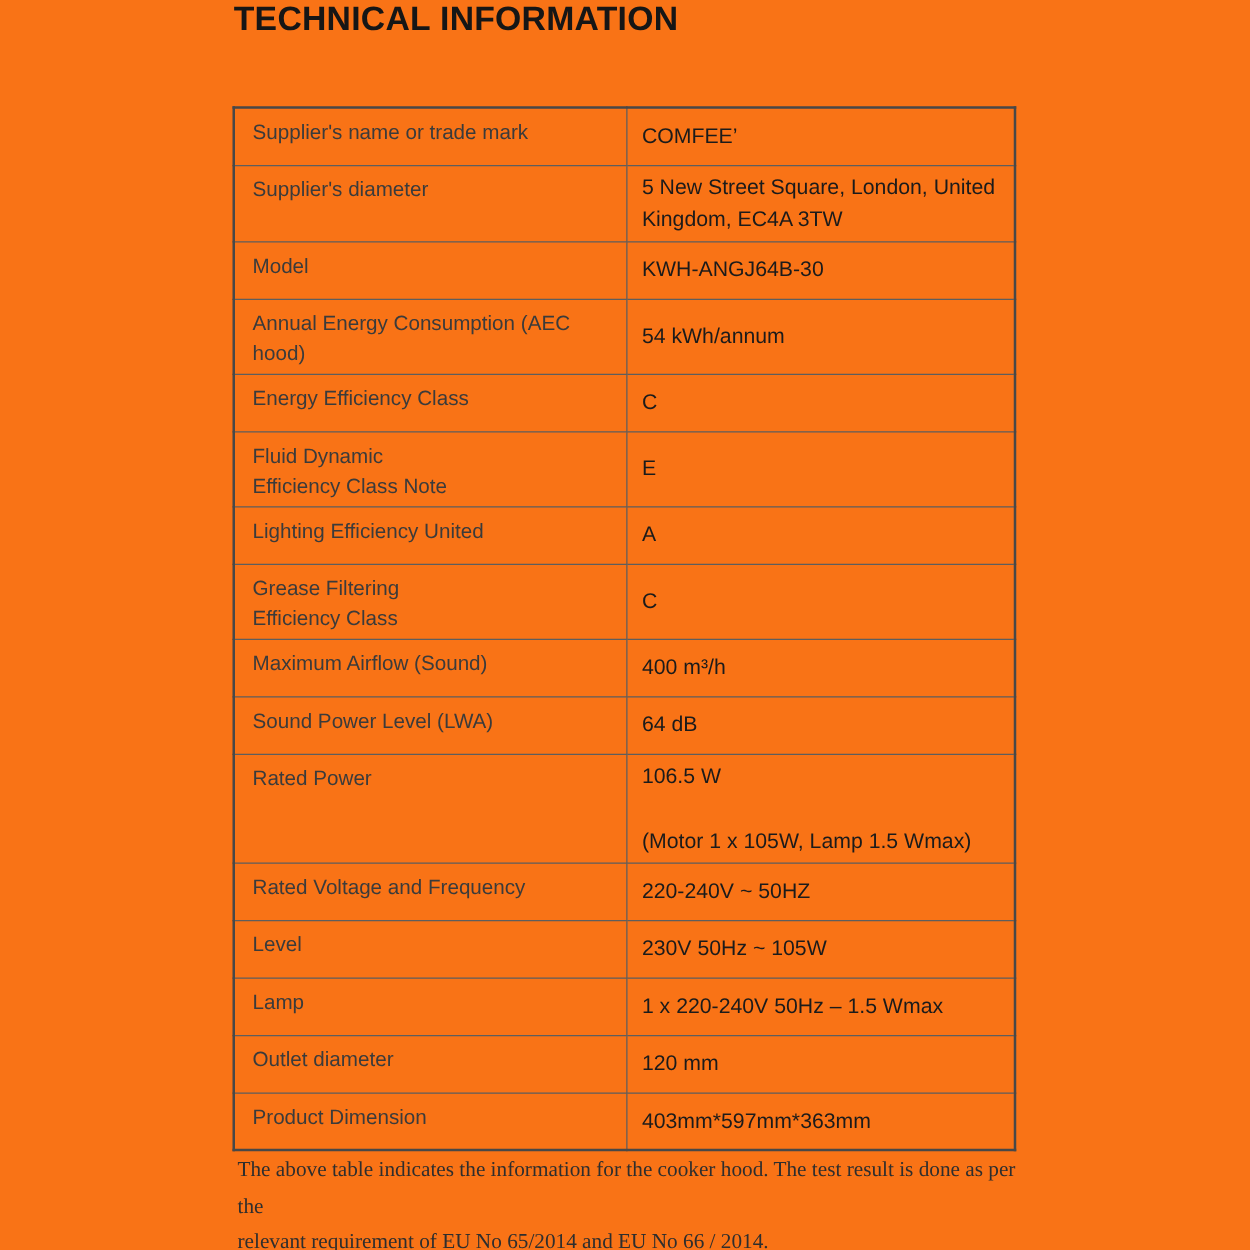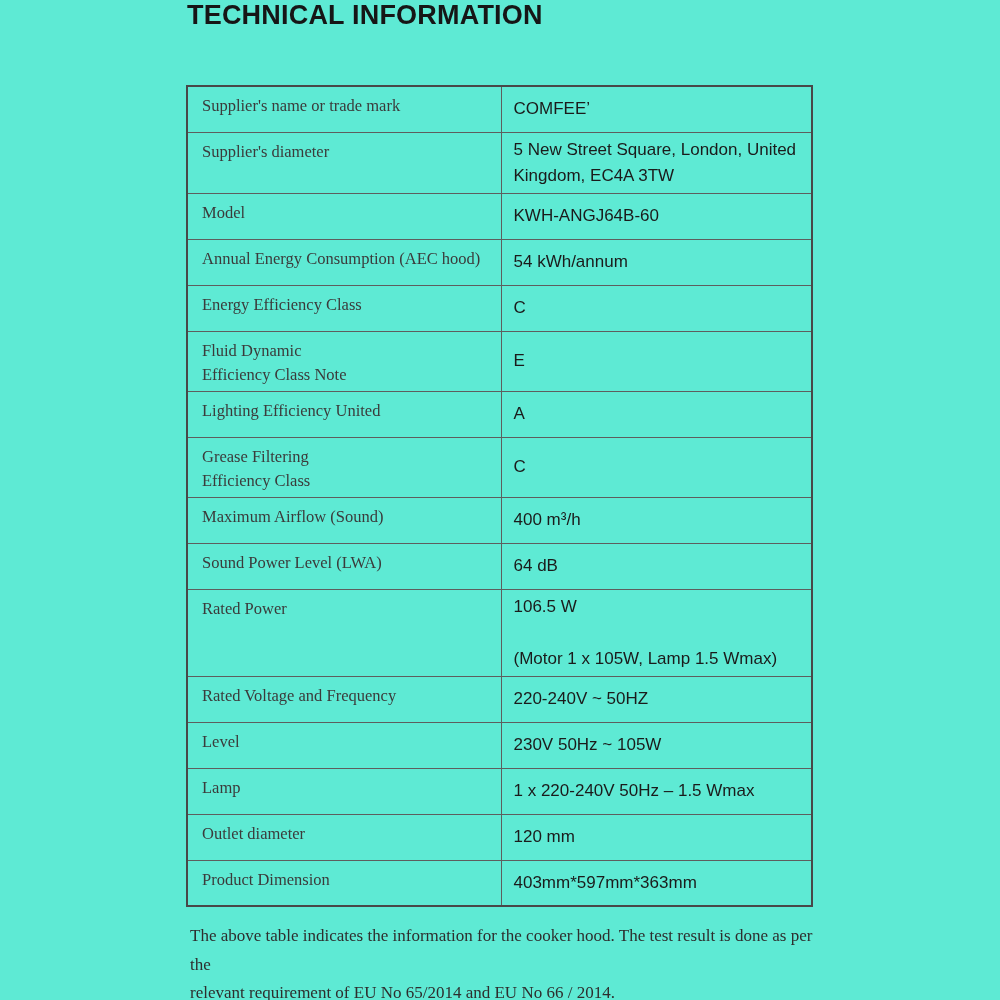--- a/index.html
+++ b/index.html
@@ -4,21 +4,21 @@
 <style>
   html, body {
     margin: 0;
     padding: 0;
     background: #ffffff;
   }
   .page {
     position: relative;
     width: 1000px;
     height: 1000px;
-    background: #5eead4;
+    background: #f97316;
     overflow: hidden;
   }
   .title {
     position: absolute;
     left: 187px;
     top: 0px;
     margin: 0;
     font-family: "Liberation Sans", sans-serif;
     font-weight: 700;
     font-size: 27px;
@@ -36,21 +36,21 @@
   }
   table.spec-table td {
     border: 1px solid #5e5e5e;
     height: 46px;
     box-sizing: border-box;
   }
   td.label-cell {
     width: 314px;
     vertical-align: top;
     padding: 7px 10px 4px 14px;
-    font-family: Liberation Serif, serif;
+    font-family: Liberation Sans, sans-serif;
     font-size: 16.5px;
     line-height: 24px;
     color: #3b3b3b;
     white-space: pre-line;
   }
   td.value-cell {
     vertical-align: middle;
     padding: 4px 6px 4px 12px;
     font-family: "Liberation Sans", sans-serif;
     font-weight: 400;
@@ -86,21 +86,21 @@
   </tr>
 
   <tr>
     <td class="label-cell">Supplier's diameter</td>
     <td class="value-cell">5 New Street Square, London, United
 Kingdom, EC4A 3TW</td>
   </tr>
 
   <tr>
     <td class="label-cell">Model</td>
-    <td class="value-cell">KWH-ANGJ64B-60</td>
+    <td class="value-cell">KWH-ANGJ64B-30</td>
   </tr>
 
   <tr>
     <td class="label-cell">Annual Energy Consumption (AEC hood)</td>
     <td class="value-cell">54 kWh/annum</td>
   </tr>
 
   <tr>
     <td class="label-cell">Energy Efficiency Class</td>
     <td class="value-cell">C</td>

